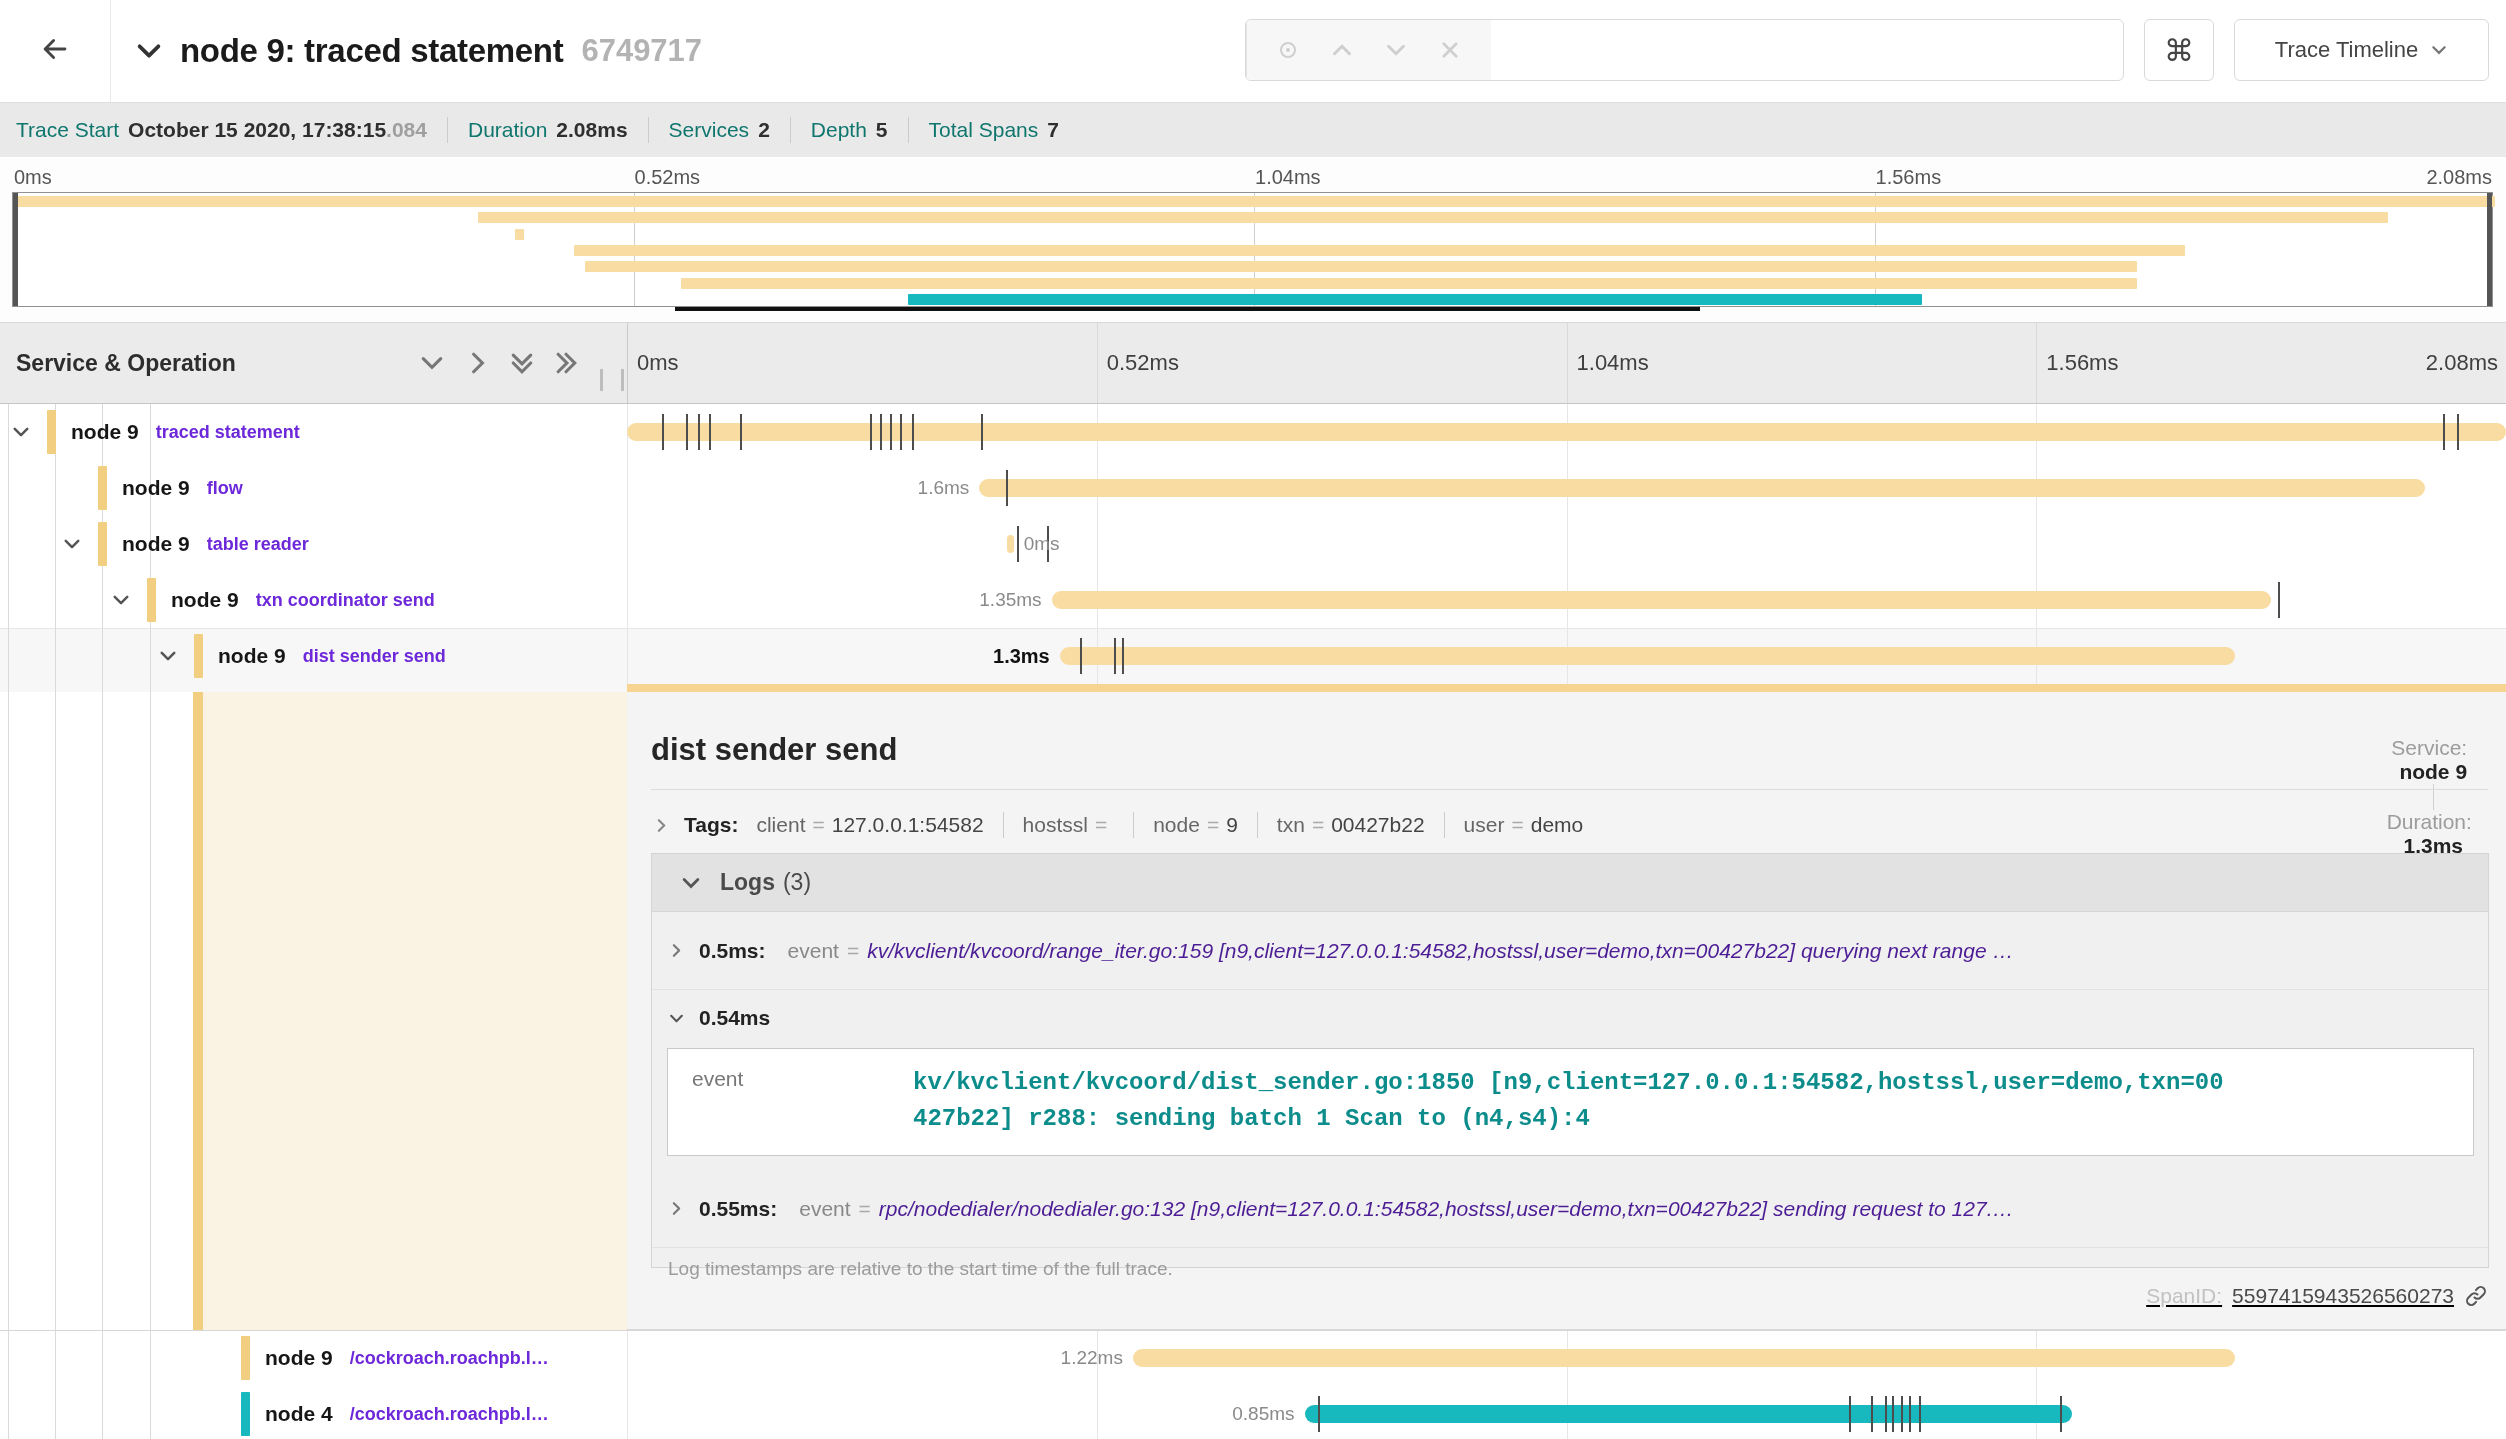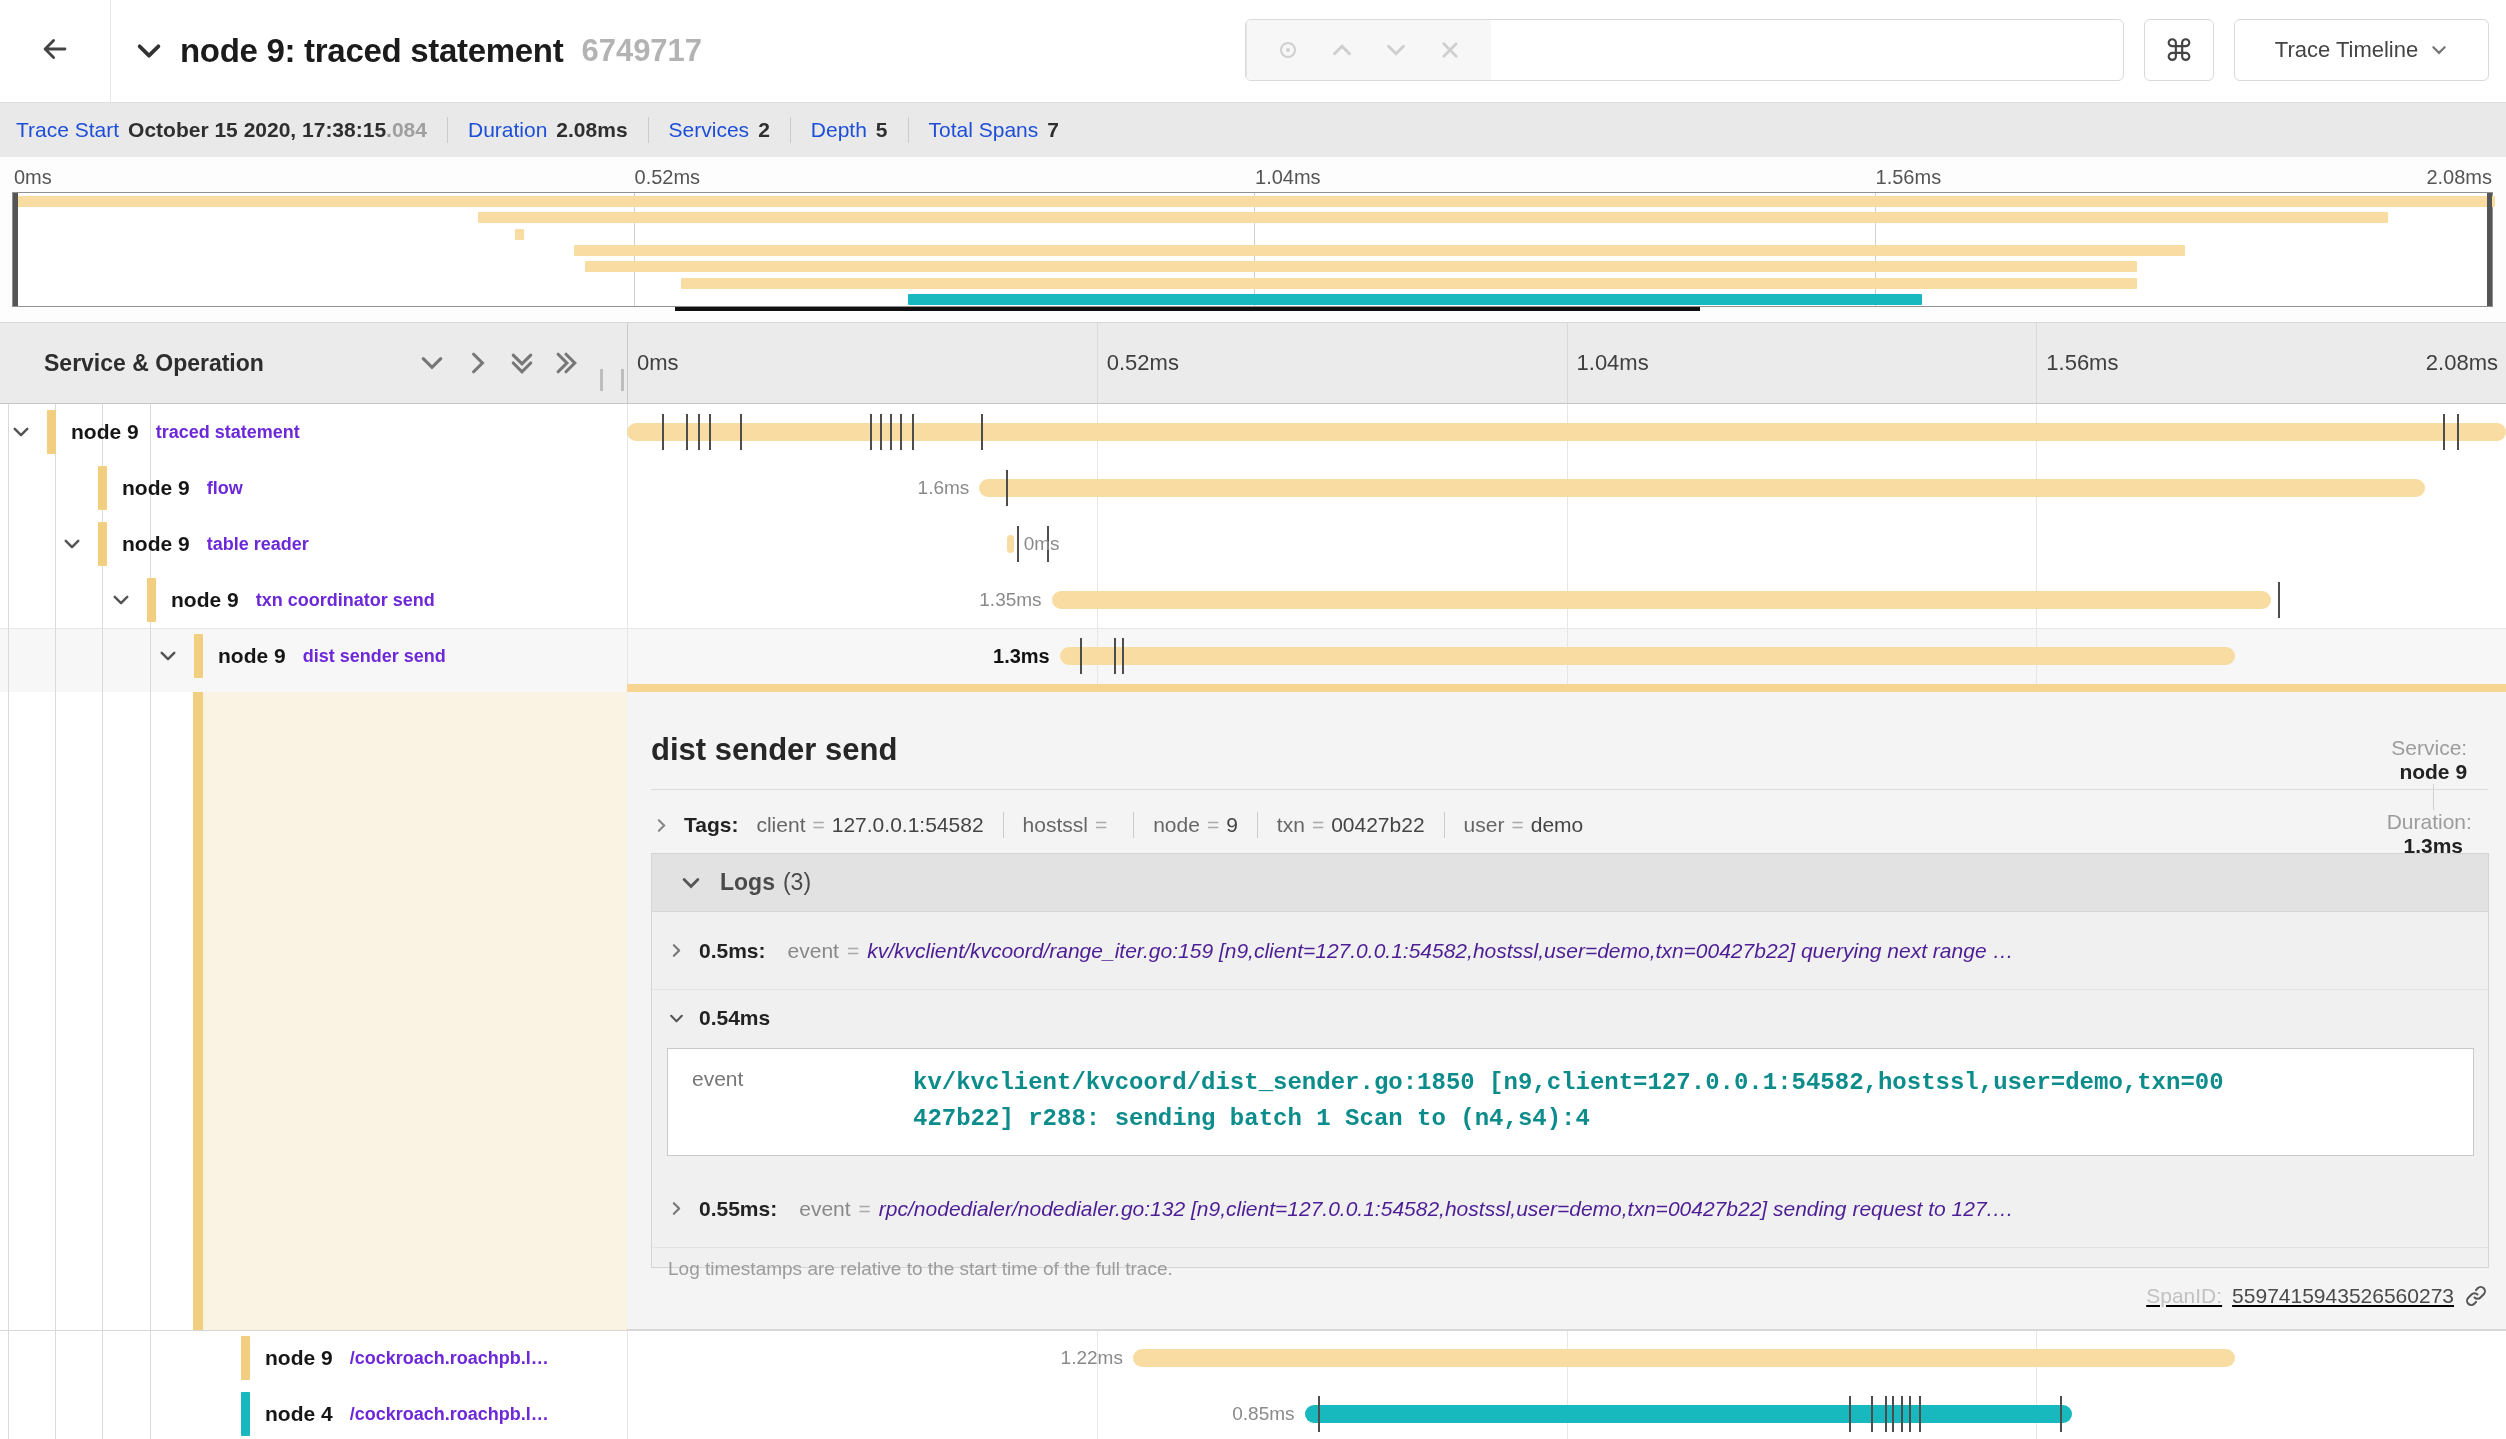--- a/index.html
+++ b/index.html
@@ -17,37 +17,37 @@
   #find-input{width:635px;border:none;outline:none;font-size:22px;color:#444;padding:0 0 0 20px;font-family:inherit;}
   #find-input::placeholder{color:#c0c0c0;}
   #find-ops{width:244px;background:#f7f7f7;border-left:1px solid #e3e3e3;display:flex;align-items:center;justify-content:space-evenly;}
   .op-ic{width:26px;height:26px;display:flex;align-items:center;justify-content:center;color:#cfcfcf;}
   .btn{height:62px;border:1px solid #d9d9d9;border-radius:6px;background:#fff;display:flex;align-items:center;justify-content:center;box-sizing:border-box;}
   #kbd-btn{width:70px;font-size:30px;color:#444;font-family:"DejaVu Sans", sans-serif;}
   #view-btn{width:255px;gap:12px;font-size:22px;color:#444;}
 
   
   #statsbar{position:absolute;left:0;top:102px;width:2506px;height:55px;background:#e9e9e9;border-top:1px solid #dedede;display:flex;align-items:center;padding-left:16px;box-sizing:border-box;font-size:21px;}
-  .stat-label{color:#1d4ed8;margin-right:9px;}
+  .stat-label{color:#0f766e;margin-right:9px;}
   .stat-value{color:#2f2f2f;font-weight:700;}
   .stat-suffix{color:#9f9f9f;font-weight:700;}
   .stat-sep{width:1px;height:26px;background:#cccccc;margin:0 20px;}
 
   
   #minimap{position:absolute;left:0;top:157px;width:2506px;height:165px;background:#fdfdfd;}
   .mm-label{position:absolute;top:9px;font-size:20px;color:#555;}
   #mm-box{position:absolute;left:12px;top:35px;width:2481px;height:115px;border:1px solid #919191;background:#fff;box-sizing:border-box;}
   .mm-grid{position:absolute;top:0;width:1px;height:113px;background:#cfcfcf;}
   .mm-bar{position:absolute;height:11px;border-radius:1px;}
   .mm-handle{position:absolute;top:0;width:5px;height:113px;background:#555;}
   #mm-scrub{position:absolute;left:675px;top:150px;width:1025px;height:4px;background:#101010;}
 
   
   #grid-header{position:absolute;left:0;top:322px;width:2506px;height:82px;background:#ebebeb;border-top:1px solid #d8d8d8;border-bottom:1px solid #c6c6c6;box-sizing:border-box;}
-  #so-title{position:absolute;left:16px;top:0;height:80px;display:flex;align-items:center;font-size:23px;font-weight:700;color:#2d2d2d;margin-left:28px;}
+  #so-title{position:absolute;left:16px;top:0;height:80px;display:flex;align-items:center;font-size:23px;font-weight:700;color:#2d2d2d;}
   .hdr-ic{position:absolute;top:26px;width:28px;height:28px;color:#777;}
   #col-grip{position:absolute;left:600px;top:46px;width:18px;height:22px;border-left:3px solid #bdbdbd;border-right:3px solid #bdbdbd;}
   #col-divider{position:absolute;left:627px;top:0;width:1px;height:80px;background:#c9c9c9;}
   .hdr-grid{position:absolute;top:0;width:1px;height:80px;background:#dadada;}
   .hdr-tick{position:absolute;top:0;height:80px;display:flex;align-items:center;font-size:22px;color:#3f3f3f;}
 
   
   #body{position:absolute;left:0;top:404px;width:2506px;height:1035px;background:#fff;overflow:hidden;}
   .guide{position:absolute;top:0;width:1px;height:1035px;background:#dadada;}
   .body-grid{position:absolute;width:1px;background:#e6e6e6;}

